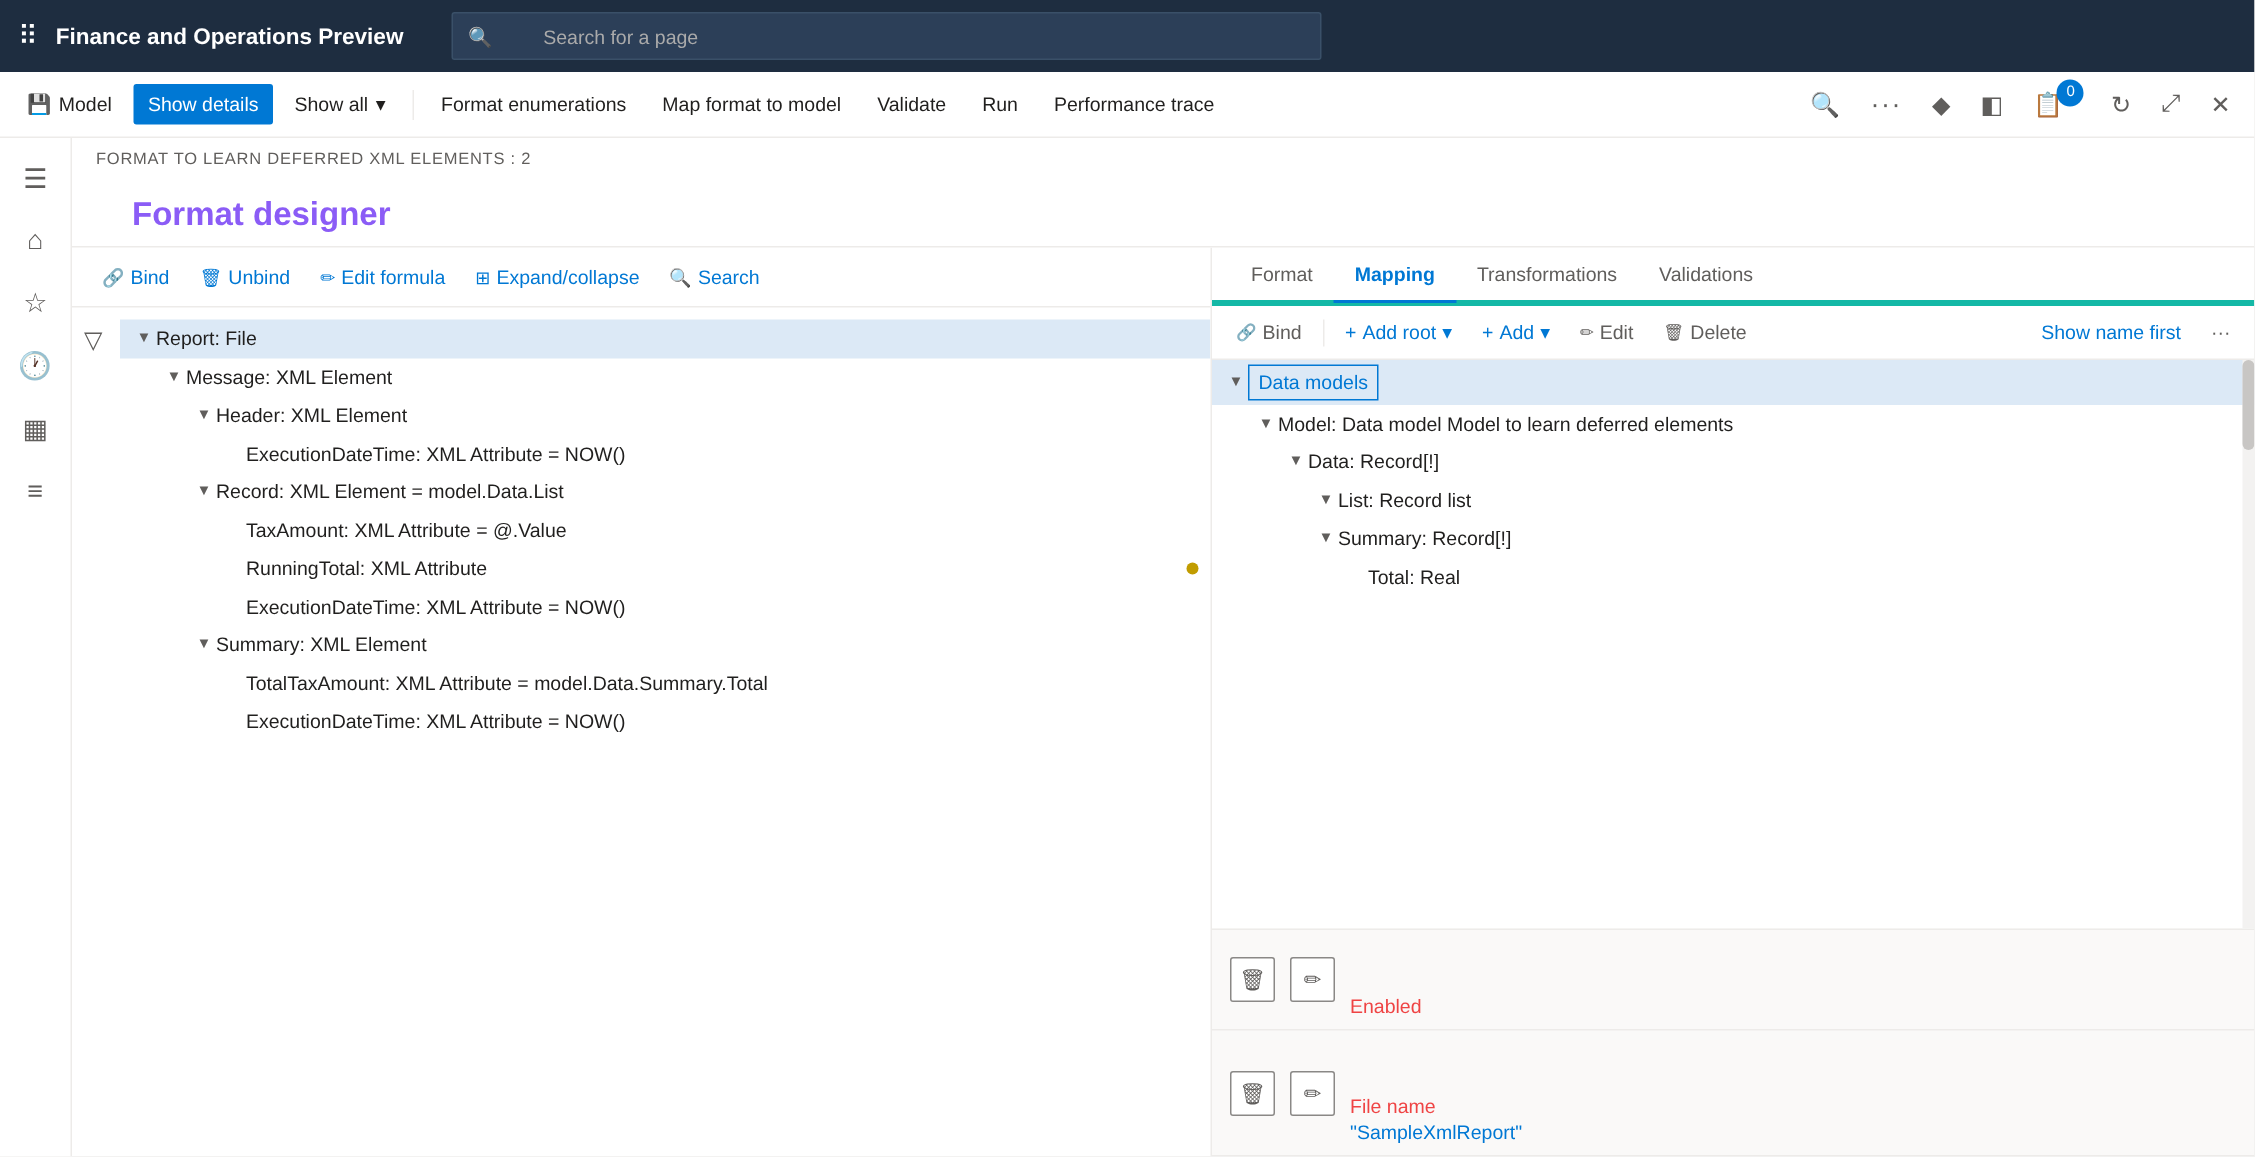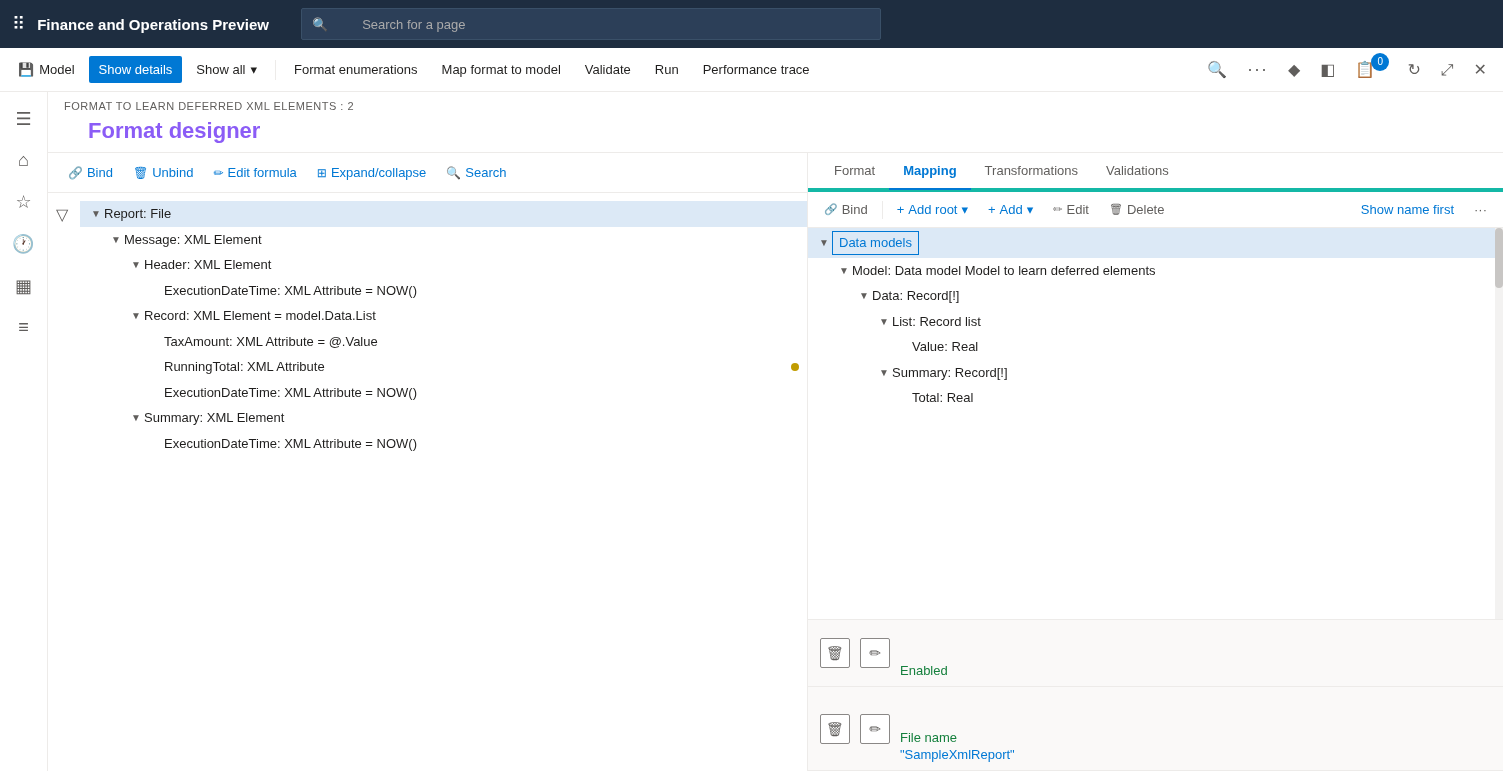--- a/index.html
+++ b/index.html
@@ -99,21 +99,21 @@
       flex-direction: column;
       overflow: hidden;
     }
 
     
     .page-header {
       background: #fff;
       padding: 8px 16px 0 16px;
       border-bottom: 1px solid #edebe9;
     }
-    .page-header .breadcrumb { font-size: 11px; color: #605e5c; letter-spacing: 0.5px; text-transform: uppercase; margin-bottom: 6px; }
+    .page-header .breadcrumb { font-size: 11px; color: #605e5c; letter-spacing: 0.5px; text-transform: uppercase; margin-bottom: 18px; }
     .page-header h1 { font-size: 22px; font-weight: 600; color: #8b5cf6; padding-bottom: 8px; margin-left: 24px; }
 
     
     .designer-area {
       display: flex;
       flex: 1;
       overflow: hidden;
     }
 
     
@@ -285,21 +285,21 @@
       background: #fff;
       cursor: pointer;
       display: flex;
       align-items: center;
       justify-content: center;
       border-radius: 2px;
       color: #605e5c;
       font-size: 14px;
       flex-shrink: 0;
     }
-    .property-row .prop-label { font-size: 13px; color: #15803d; font-weight: 500; margin-top: 35px; }
+    .property-row .prop-label { font-size: 13px; color: #ef4444; font-weight: 500; margin-top: 35px; }
     .property-row .prop-value { font-size: 13px; color: #0078d4; }
   </style>
 </head>
 <body>
 
 <div class="top-nav">
   <span class="app-grid-icon">⠿</span>
   <span class="app-title">Finance and Operations Preview</span>
   <div class="search-bar">
     <span style="color:#aaa">🔍</span>
@@ -433,20 +433,24 @@
             <div class="tree-item" style="padding-left: 68px;">
               <span class="expander" style="visibility:hidden">▶</span>
               <span class="item-text">ExecutionDateTime: XML Attribute = NOW()</span>
             </div>
             <div class="tree-item" style="padding-left: 48px;">
               <span class="expander">▼</span>
               <span class="item-text">Summary: XML Element</span>
             </div>
             <div class="tree-item" style="padding-left: 68px;">
               <span class="expander" style="visibility:hidden">▶</span>
+              <span class="item-text">TotalTaxAmount: XML Attribute = model.Data.Summary.Total</span>
+            </div>
+            <div class="tree-item" style="padding-left: 68px;">
+              <span class="expander" style="visibility:hidden">▶</span>
               <span class="item-text">ExecutionDateTime: XML Attribute = NOW()</span>
             </div>
           </div>
         </div>
       </div>
 
       <div class="mapping-panel">
 
         <div class="mapping-tabs">
           <div class="mapping-tab">
@@ -502,24 +506,20 @@
             <span class="expander">▼</span>
             <span>Model: Data model Model to learn deferred elements</span>
           </div>
           <div class="mapping-tree-item" style="padding-left: 48px;">
             <span class="expander">▼</span>
             <span>Data: Record[!]</span>
           </div>
           <div class="mapping-tree-item" style="padding-left: 68px;">
             <span class="expander">▼</span>
             <span>List: Record list</span>
-          </div>
-          <div class="mapping-tree-item" style="padding-left: 88px;">
-            <span class="expander" style="visibility:hidden">▶</span>
-            <span>Value: Real</span>
           </div>
           <div class="mapping-tree-item" style="padding-left: 68px;">
             <span class="expander">▼</span>
             <span>Summary: Record[!]</span>
           </div>
           <div class="mapping-tree-item" style="padding-left: 88px;">
             <span class="expander" style="visibility:hidden">▶</span>
             <span>Total: Real</span>
           </div>
           <div class="mapping-tree-scrollbar">

